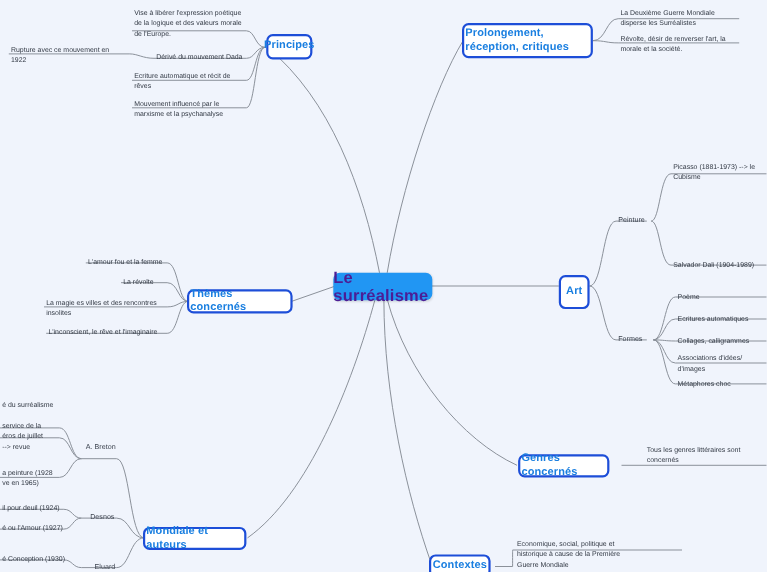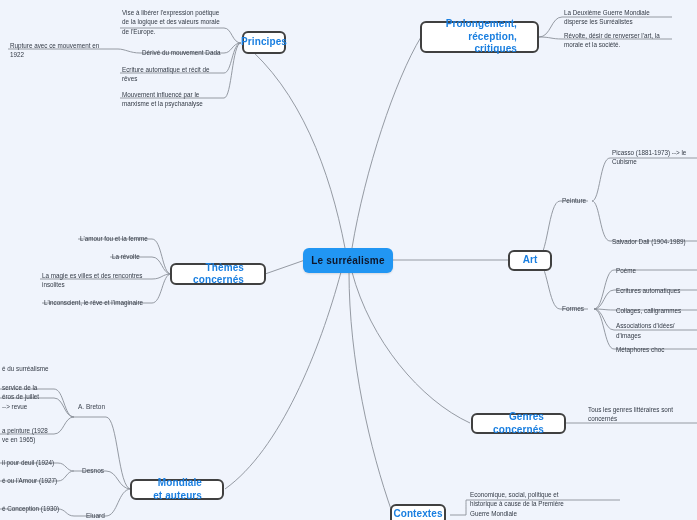--- a/index.html
+++ b/index.html
@@ -9,32 +9,32 @@
     font-family:"Liberation Sans", sans-serif;
     position:relative;
   }
   #canvas{position:absolute;left:0;top:0;width:697px;height:520px;}
   svg.links{position:absolute;left:0;top:0;width:697px;height:520px;pointer-events:none;}
 
   
   .node{position:absolute;box-sizing:border-box;}
 
   .root{
-    background:#2196F3;color:#0f172a;
+    background:#2196F3;color:#4c1d95;
     border-radius:6px;
-    font-size:10px;font-weight:bold;
+    font-size:15px;font-weight:bold;
     display:flex;align-items:center;justify-content:center;
     letter-spacing:.2px;
     box-shadow:0 1px 2px rgba(0,0,0,.12);
   }
   .lvl1{
-    background:#ffffff;border:2px solid #404040;border-radius:6px;
+    background:#ffffff;border:2px solid #1d4ed8;border-radius:6px;
     color:#1a7fe0;font-size:10px;font-weight:bold;
     display:flex;align-items:center;justify-content:center;
-    text-align:right;line-height:1.25;padding:2px 20px;
+    text-align:left;line-height:1.25;padding:2px 1px;
     letter-spacing:.1px;
   }
   .leaf{
     color:#333a45;font-size:6.3px;line-height:1.45;
     display:flex;align-items:center;
     padding:0 2px;
     white-space:pre-line;
   }
   .leaf.mid{color:#3d4450;font-size:6.5px;}
 </style>
@@ -137,25 +137,25 @@
       <path d="M58 509 L 0 509"></path>
     </g>
   </svg>
 
   <div class="node root" style="left:303px;top:248px;width:90px;height:25px;">Le surréalisme</div>
 
   <div class="node lvl1" style="left:242px;top:31px;width:42px;height:23px;">Principes</div>
 
   <div class="node lvl1" style="left:420px;top:21px;width:119px;height:32px;">Prolongement, réception, critiques</div>
 
-  <div class="node lvl1" style="left:508px;top:250px;width:28px;height:21px;">Art</div>
+  <div class="node lvl1" style="left:508px;top:250px;width:28px;height:31px;">Art</div>
 
   <div class="node lvl1" style="left:170px;top:263px;width:96px;height:22px;">Thèmes concernés</div>
 
-  <div class="node lvl1" style="left:471px;top:413px;width:95px;height:21px;">Genres concernés</div>
+  <div class="node lvl1" style="left:471px;top:413px;width:83px;height:21px;">Genres concernés</div>
 
   <div class="node lvl1" style="left:390px;top:504px;width:56px;height:21px;">Contextes</div>
 
   <div class="node lvl1" style="left:130px;top:479px;width:94px;height:21px;">Mondiale et auteurs</div>
 
   <div class="node leaf" style="left:120px;top:8px;width:104px;height:28px;">Vise à libérer l'expression poétique de la logique et des valeurs morale de l'Europe.</div>
   <div class="node leaf" style="left:140px;top:46px;width:86px;height:14px;">Dérivé du mouvement Dada</div>
   <div class="node leaf" style="left:120px;top:65px;width:100px;height:18px;">Ecriture automatique et récit de rêves</div>
   <div class="node leaf" style="left:120px;top:90px;width:100px;height:18px;">Mouvement influencé par le marxisme et la psychanalyse</div>
   <div class="node leaf" style="left:8px;top:41px;width:96px;height:18px;">Rupture avec ce mouvement en 1922</div>

